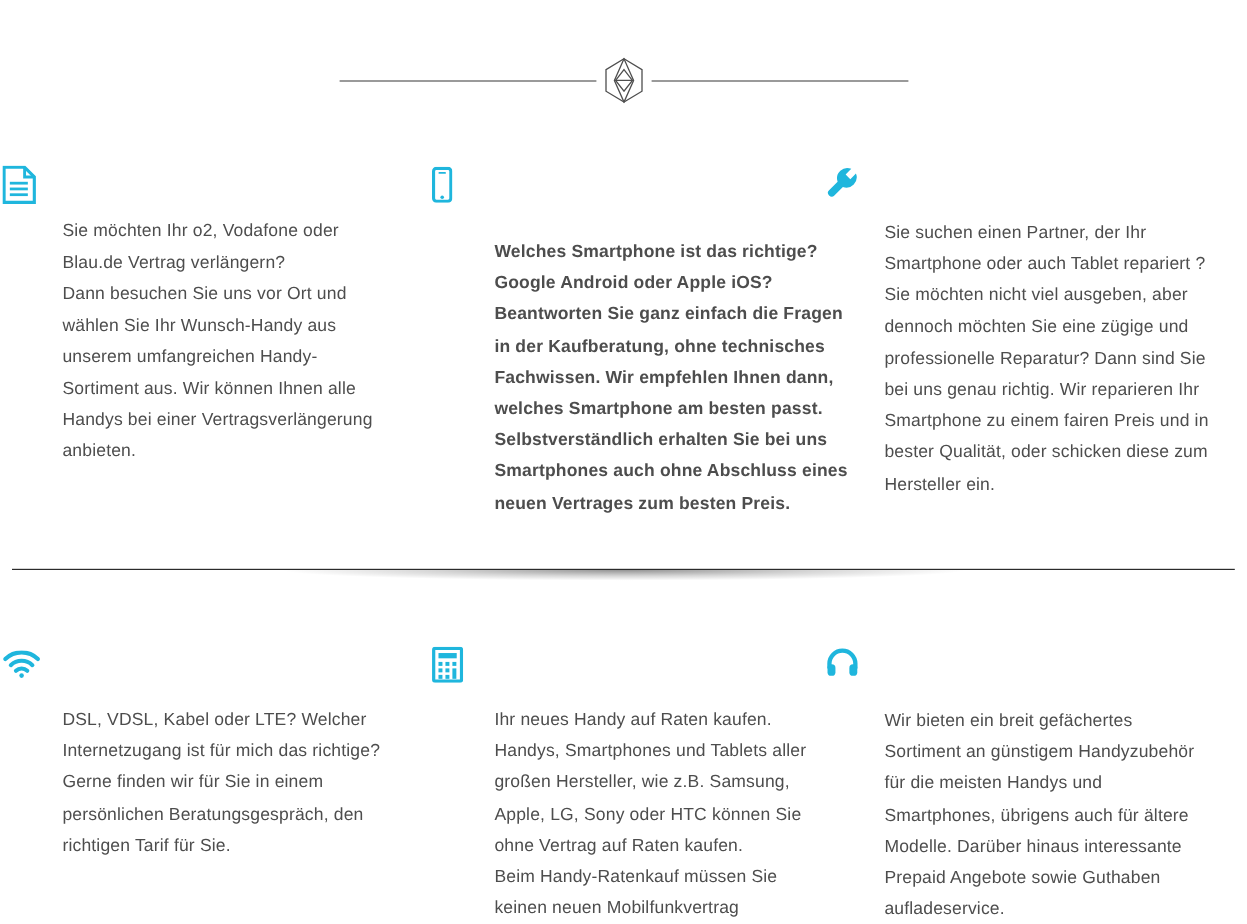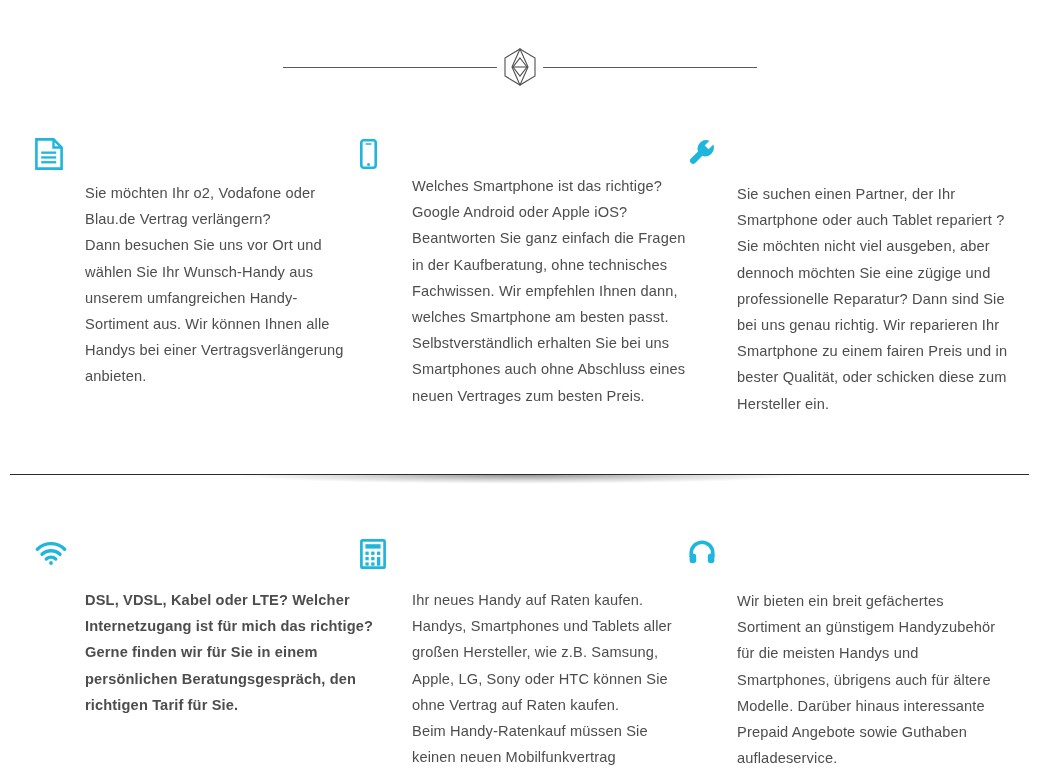--- a/index.html
+++ b/index.html
@@ -51,21 +51,21 @@
     left: 0;
     width: 1039px;
   }
   .band-top  { top: 130px; }
   .band-bot  { top: 533px; }
 
   .col {
     position: absolute;
     top: 0;
   }
-  .col-1 { left: 0px;   width: 360px; margin-left: 33px; }
+  .col-1 { left: 0px;   width: 360px; }
   .col-2 { left: 355px; width: 360px; }
   .col-3 { left: 680px; width: 324px; }
 
   .feature-icon {
     width: 34px;
     height: 34px;
     color: #1fb6dd;
     display: block;
   }
   .feature-icon svg { display: block; }
@@ -84,27 +84,27 @@
   }
   .text-indent-a { margin-left: 52px; width: 300px; }
   .text-indent-b { margin-left: 57px; width: 300px; }
   .text-indent-c { margin-left: 57px; width: 290px; }
 
   
   .band-top .col-1 .feature-icon { margin-top: 8px; }
   .band-top .col-2 .feature-icon { margin-top: 9px; }
   .band-top .col-3 .feature-icon { margin-top: 9px; }
   .band-top .col-1 .feature-text { margin-top: 8px; }
-  .band-top .col-2 .feature-text { margin-top: 0; }
+  .band-top .col-2 .feature-text { margin-top: 24px; font-weight: bold; }
   .band-top .col-3 .feature-text { margin-top: 8px; }
 
   .band-bot .col-1 .feature-icon { margin-top: 9px; }
   .band-bot .col-2 .feature-icon { margin-top: 6px; }
   .band-bot .col-3 .feature-icon { margin-top: 7px; }
-  .band-bot .col-1 .feature-text { margin-top: 11px; font-weight: bold; }
+  .band-bot .col-1 .feature-text { margin-top: 11px; }
   .band-bot .col-2 .feature-text { margin-top: 14px; }
   .band-bot .col-3 .feature-text { margin-top: 14px; }
 
   
   .section-rule {
     position: absolute;
     left: 10px;
     top: 474px;
     width: 1019px;
     height: 1px;

